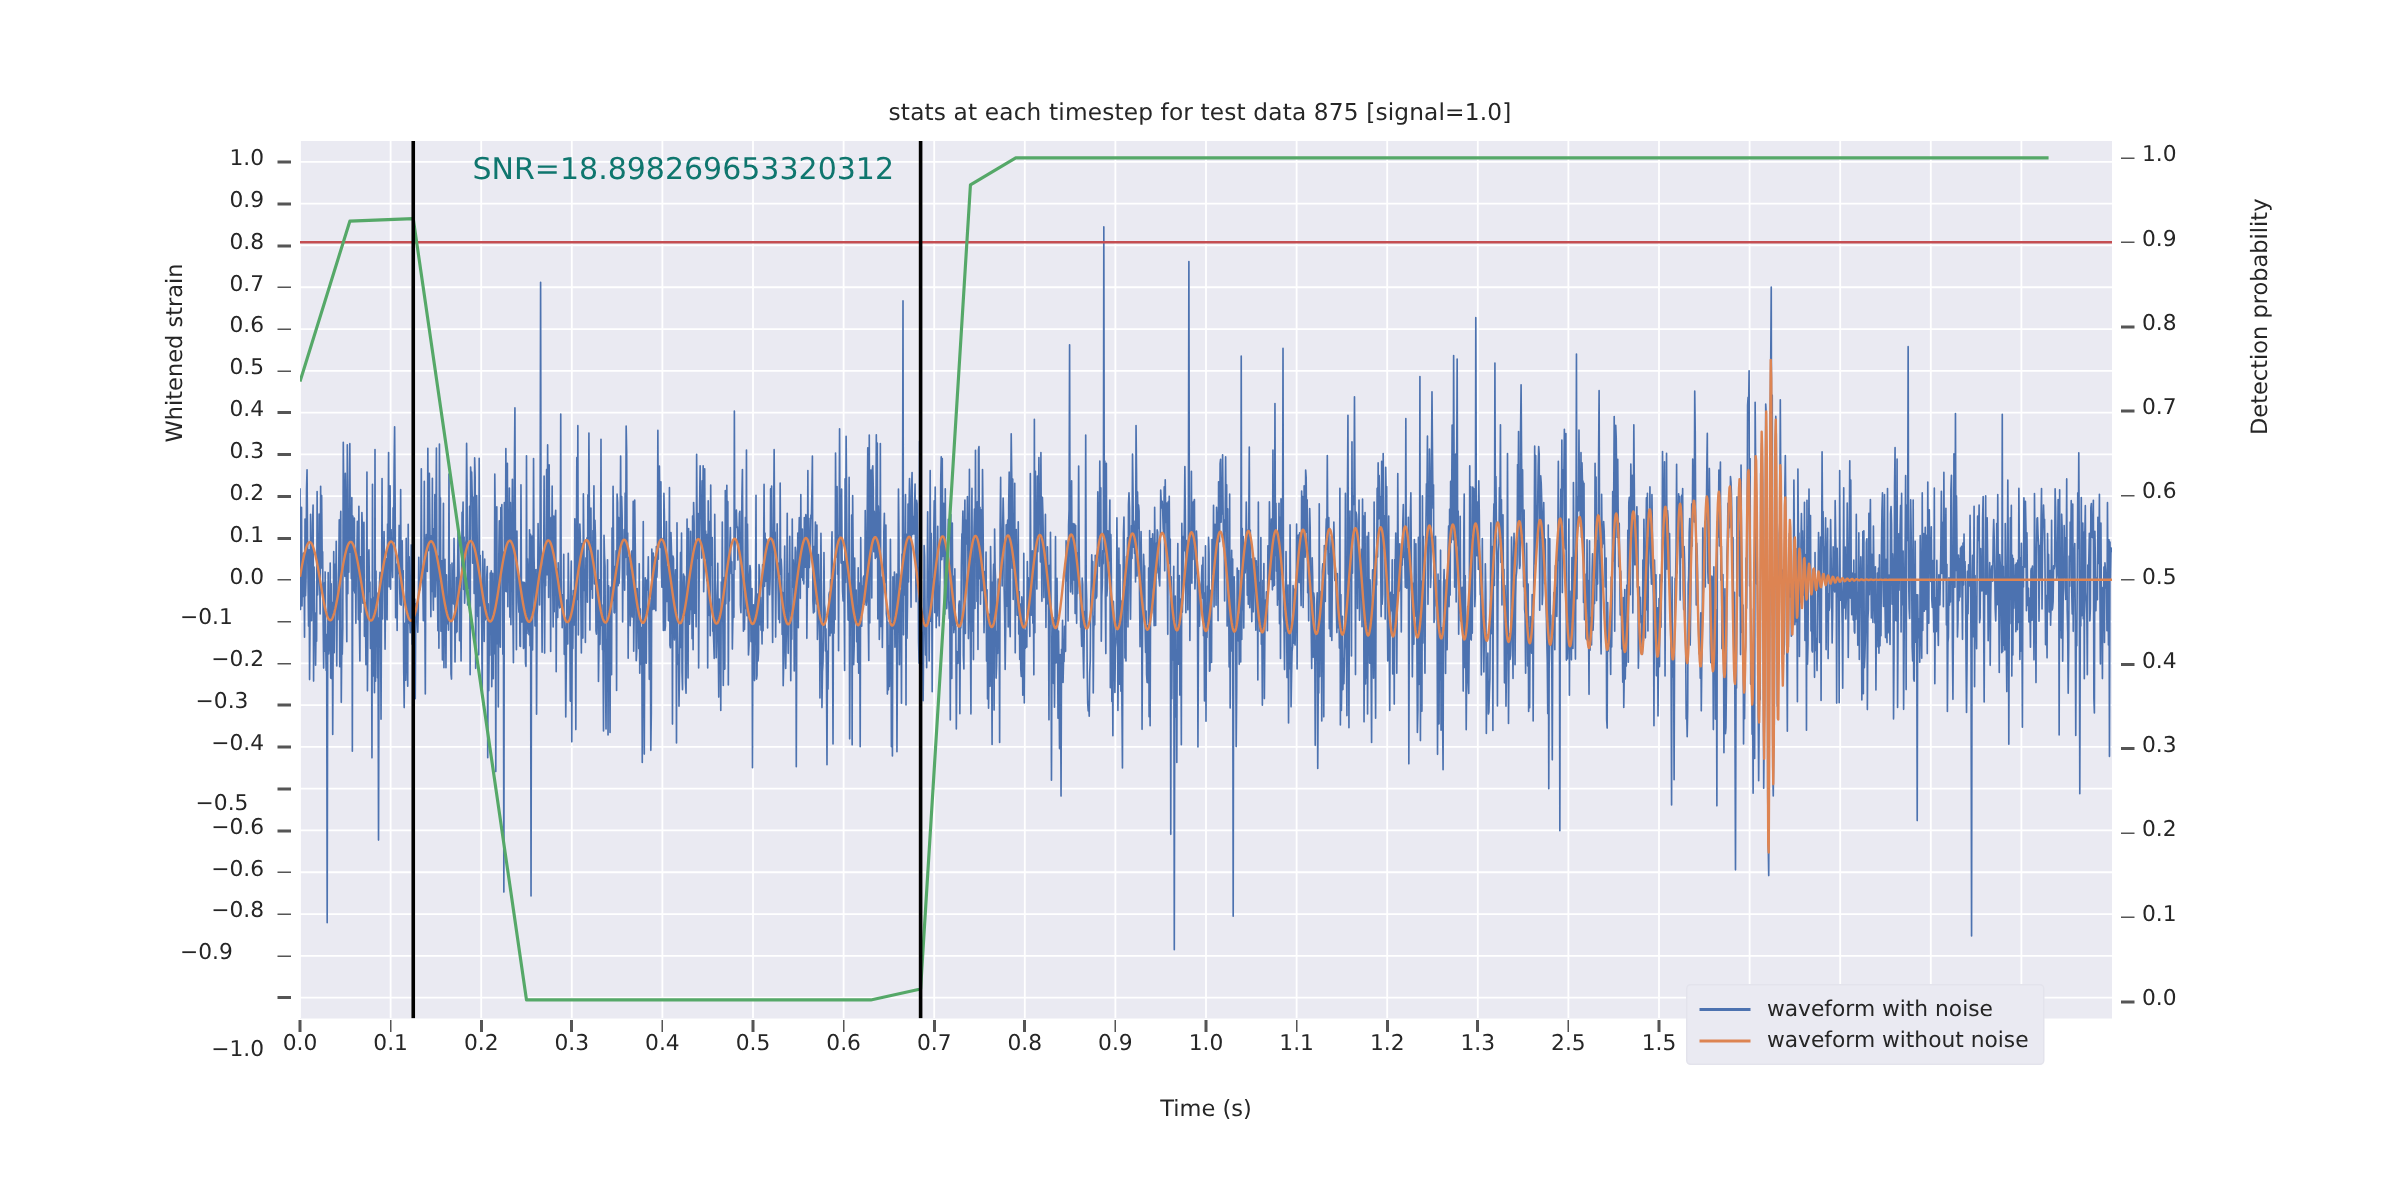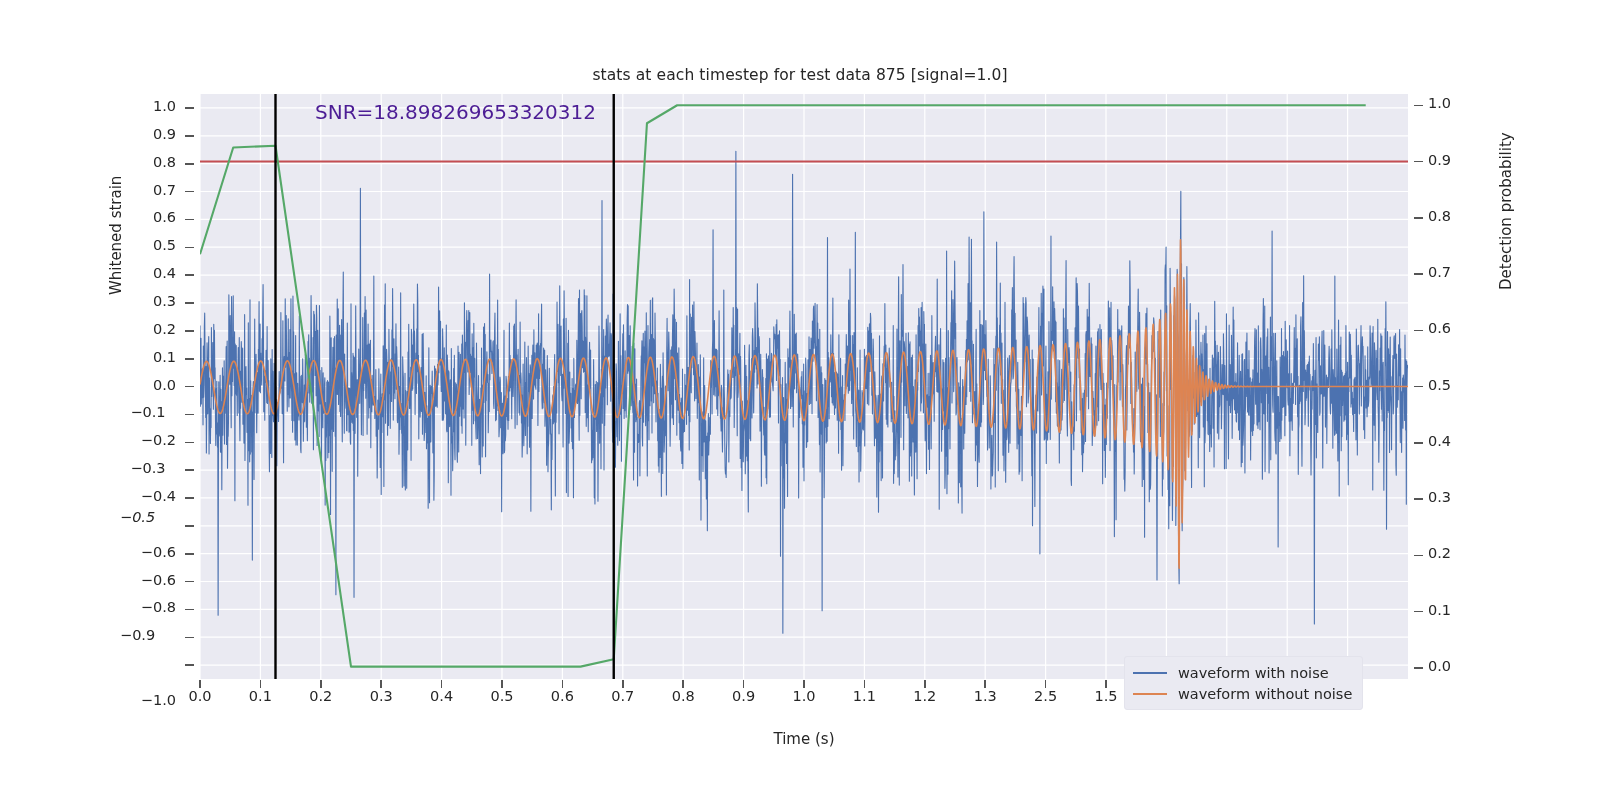--- a/index.html
+++ b/index.html
@@ -79,21 +79,21 @@
     color: #262626;
     transform: rotate(-90deg);
     transform-origin: left top;
     white-space: nowrap;
   }
   
   #snr-annotation {
     position: absolute;
     left: 315px; top: 100px;
     font-size: 20px;
-    color: #4c1d95;
+    color: #0f766e;
     white-space: nowrap;
   }
   
   #legend {
     position: absolute;
     left: 1124px; top: 656px;
     background: #eaeaf2;
     border: 1px solid #e3e3ec;
     border-radius: 3px;
     padding: 5px 10px 5px 8px;
@@ -204,29 +204,29 @@
       <div class="ytick-label" style="left: 120px; width: 56px; text-align: right; top: 265.071px;">0.4</div>
       <div class="tickmark" style="left: 185px; top: 274.371px; width: 9px; height: 1.6px;"></div>
       <div class="ytick-label" style="left: 120px; width: 56px; text-align: right; top: 292.929px;">0.3</div>
       <div class="tickmark" style="left: 185px; top: 302.229px; width: 9px; height: 1.6px;"></div>
       <div class="ytick-label" style="left: 120px; width: 56px; text-align: right; top: 320.786px;">0.2</div>
       <div class="tickmark" style="left: 185px; top: 330.086px; width: 9px; height: 1.6px;"></div>
       <div class="ytick-label" style="left: 120px; width: 56px; text-align: right; top: 348.643px;">0.1</div>
       <div class="tickmark" style="left: 185px; top: 357.943px; width: 9px; height: 1.6px;"></div>
       <div class="ytick-label" style="left: 120px; width: 56px; text-align: right; top: 376.5px;">0.0</div>
       <div class="tickmark" style="left: 185px; top: 385.8px; width: 9px; height: 1.6px;"></div>
-      <div class="ytick-label" style="left: 120px; width: 56px; text-align: center; top: 404.357px;">−0.1</div>
+      <div class="ytick-label" style="left: 120px; width: 56px; text-align: left; top: 404.357px;">−0.1</div>
       <div class="tickmark" style="left: 185px; top: 413.657px; width: 9px; height: 1.6px;"></div>
       <div class="ytick-label" style="left: 120px; width: 56px; text-align: right; top: 432.214px;">−0.2</div>
       <div class="tickmark" style="left: 185px; top: 441.514px; width: 9px; height: 1.6px;"></div>
       <div class="ytick-label" style="left: 120px; width: 56px; text-align: center; top: 460.071px;">−0.3</div>
       <div class="tickmark" style="left: 185px; top: 469.371px; width: 9px; height: 1.6px;"></div>
       <div class="ytick-label" style="left: 120px; width: 56px; text-align: right; top: 487.929px;">−0.4</div>
       <div class="tickmark" style="left: 185px; top: 497.229px; width: 9px; height: 1.6px;"></div>
-      <div class="ytick-label" style="left: 120px; width: 56px; text-align: left; top: 509px; font-style: italic;">−0.5</div>
+      <div class="ytick-label" style="left: 120px; width: 56px; text-align: center; top: 528px;">−0.5</div>
       <div class="tickmark" style="left: 185px; top: 525.086px; width: 9px; height: 1.6px;"></div>
       <div class="ytick-label" style="left: 120px; width: 56px; text-align: right; top: 543.643px;">−0.6</div>
       <div class="tickmark" style="left: 185px; top: 552.943px; width: 9px; height: 1.6px;"></div>
       <div class="ytick-label" style="left: 120px; width: 56px; text-align: right; top: 571.5px;">−0.6</div>
       <div class="tickmark" style="left: 185px; top: 580.8px; width: 9px; height: 1.6px;"></div>
       <div class="ytick-label" style="left: 120px; width: 56px; text-align: right; top: 599.357px;">−0.8</div>
       <div class="tickmark" style="left: 185px; top: 608.657px; width: 9px; height: 1.6px;"></div>
       <div class="ytick-label" style="left: 120px; width: 56px; text-align: left; top: 627.214px;">−0.9</div>
       <div class="tickmark" style="left: 185px; top: 636.514px; width: 9px; height: 1.6px;"></div>
       <div class="ytick-label" style="left: 120px; width: 56px; text-align: right; top: 655.071px; margin-top: 37px;">−1.0</div>

